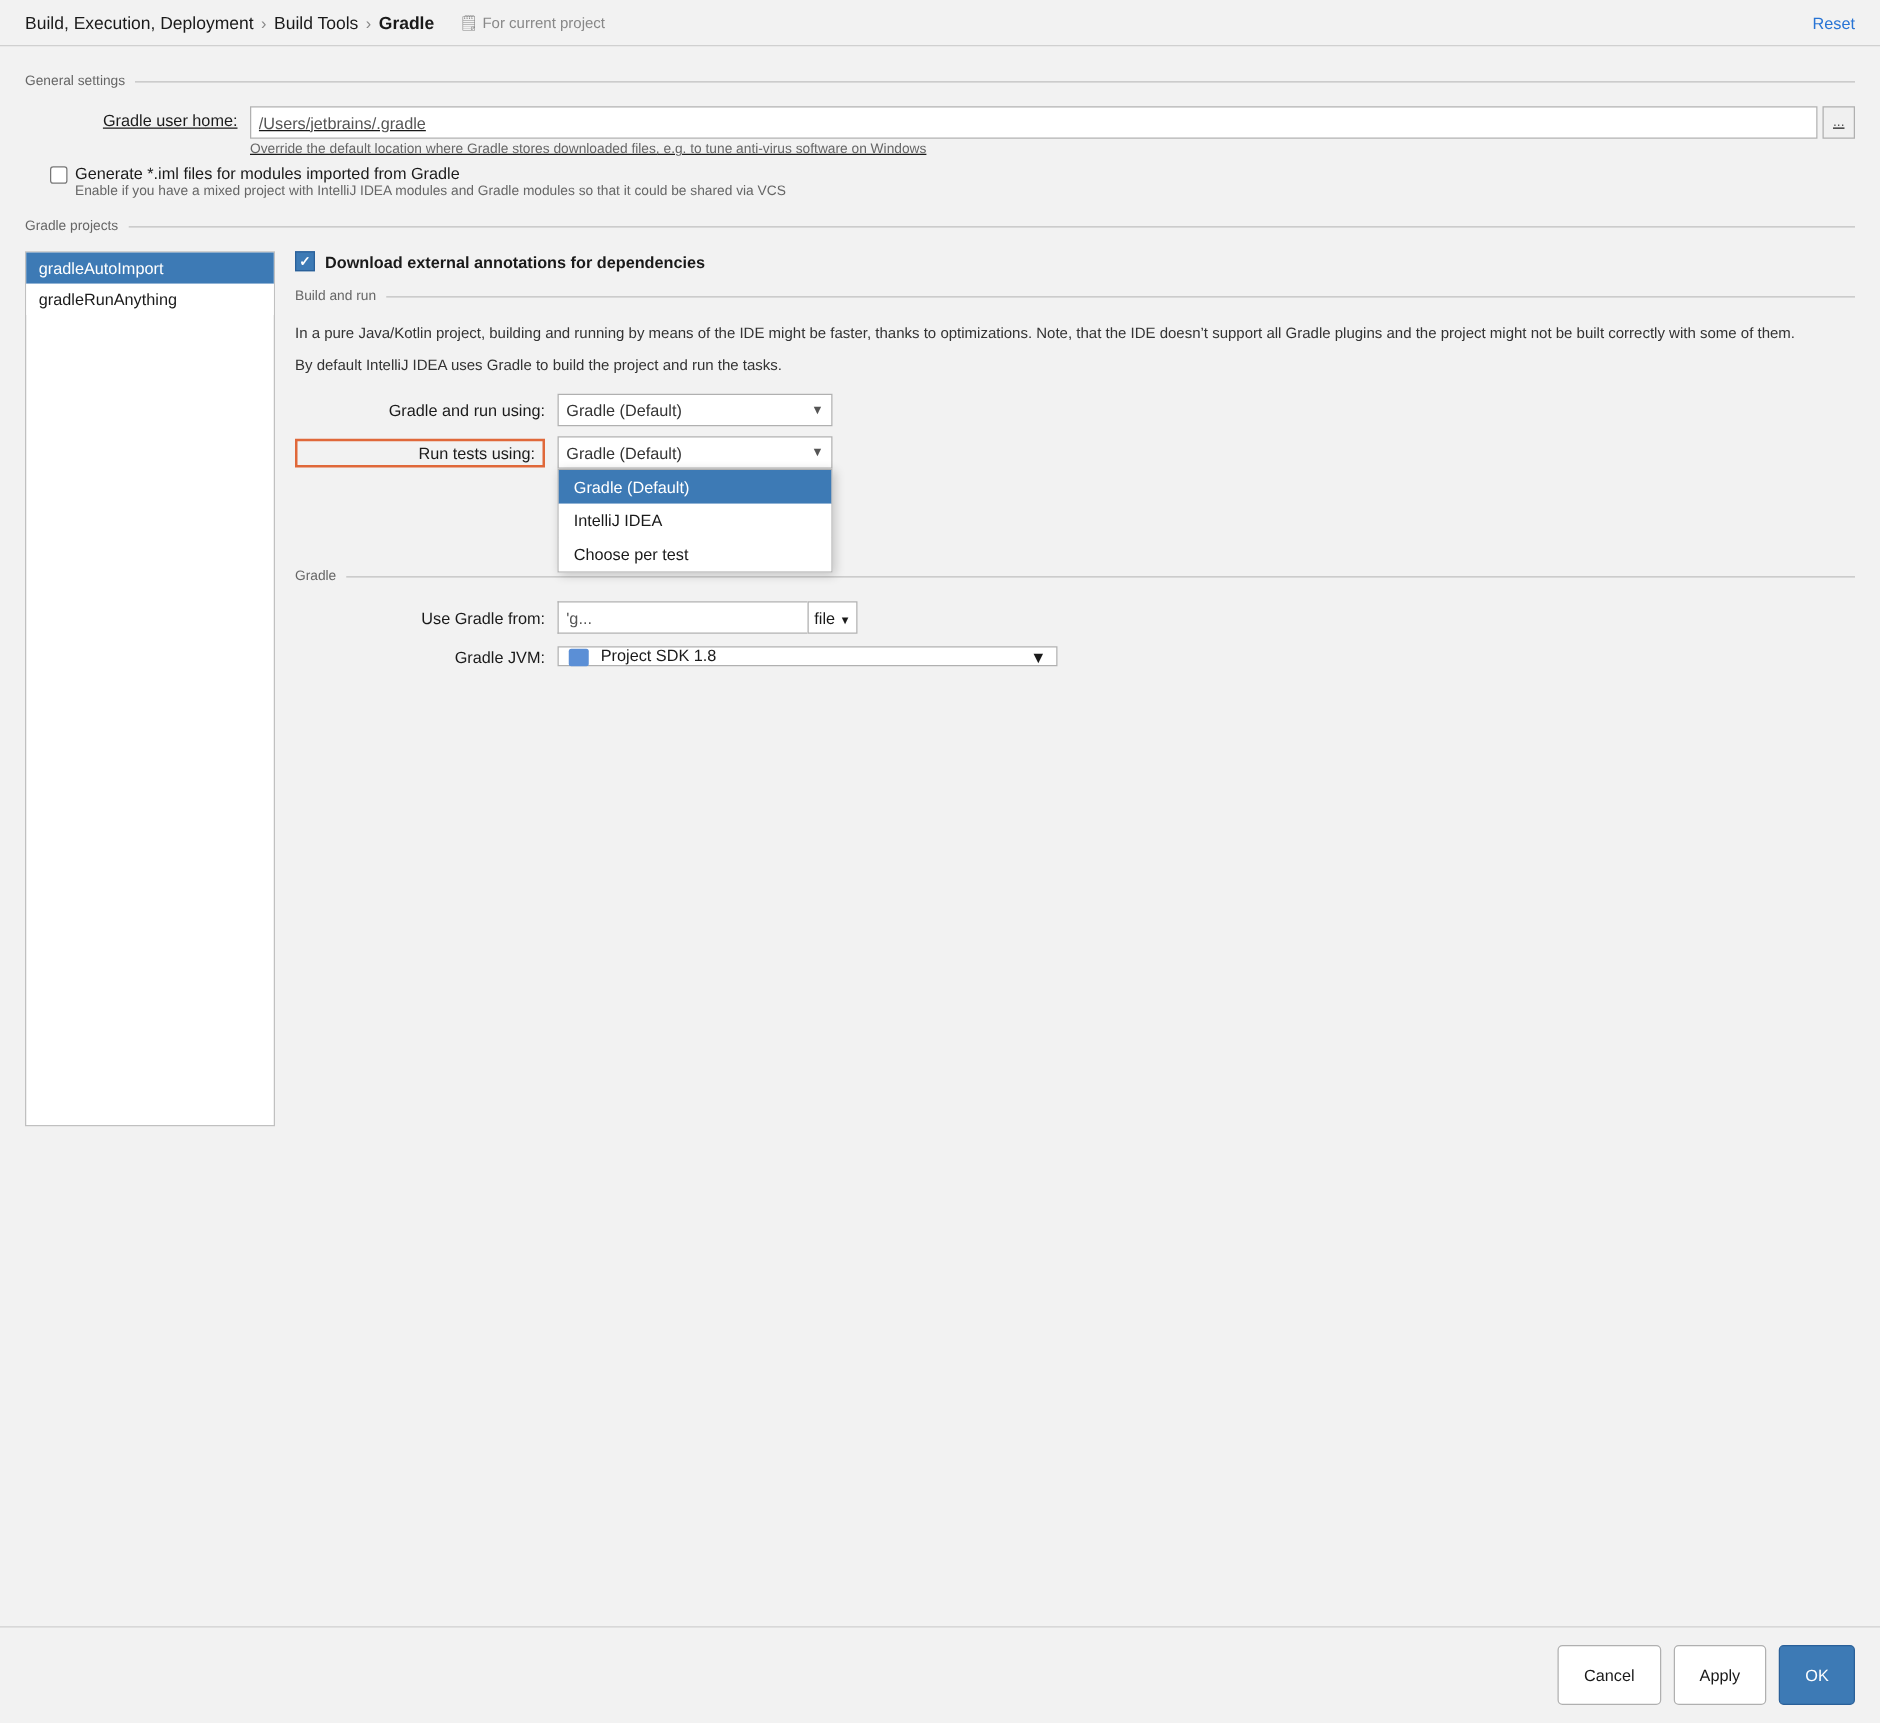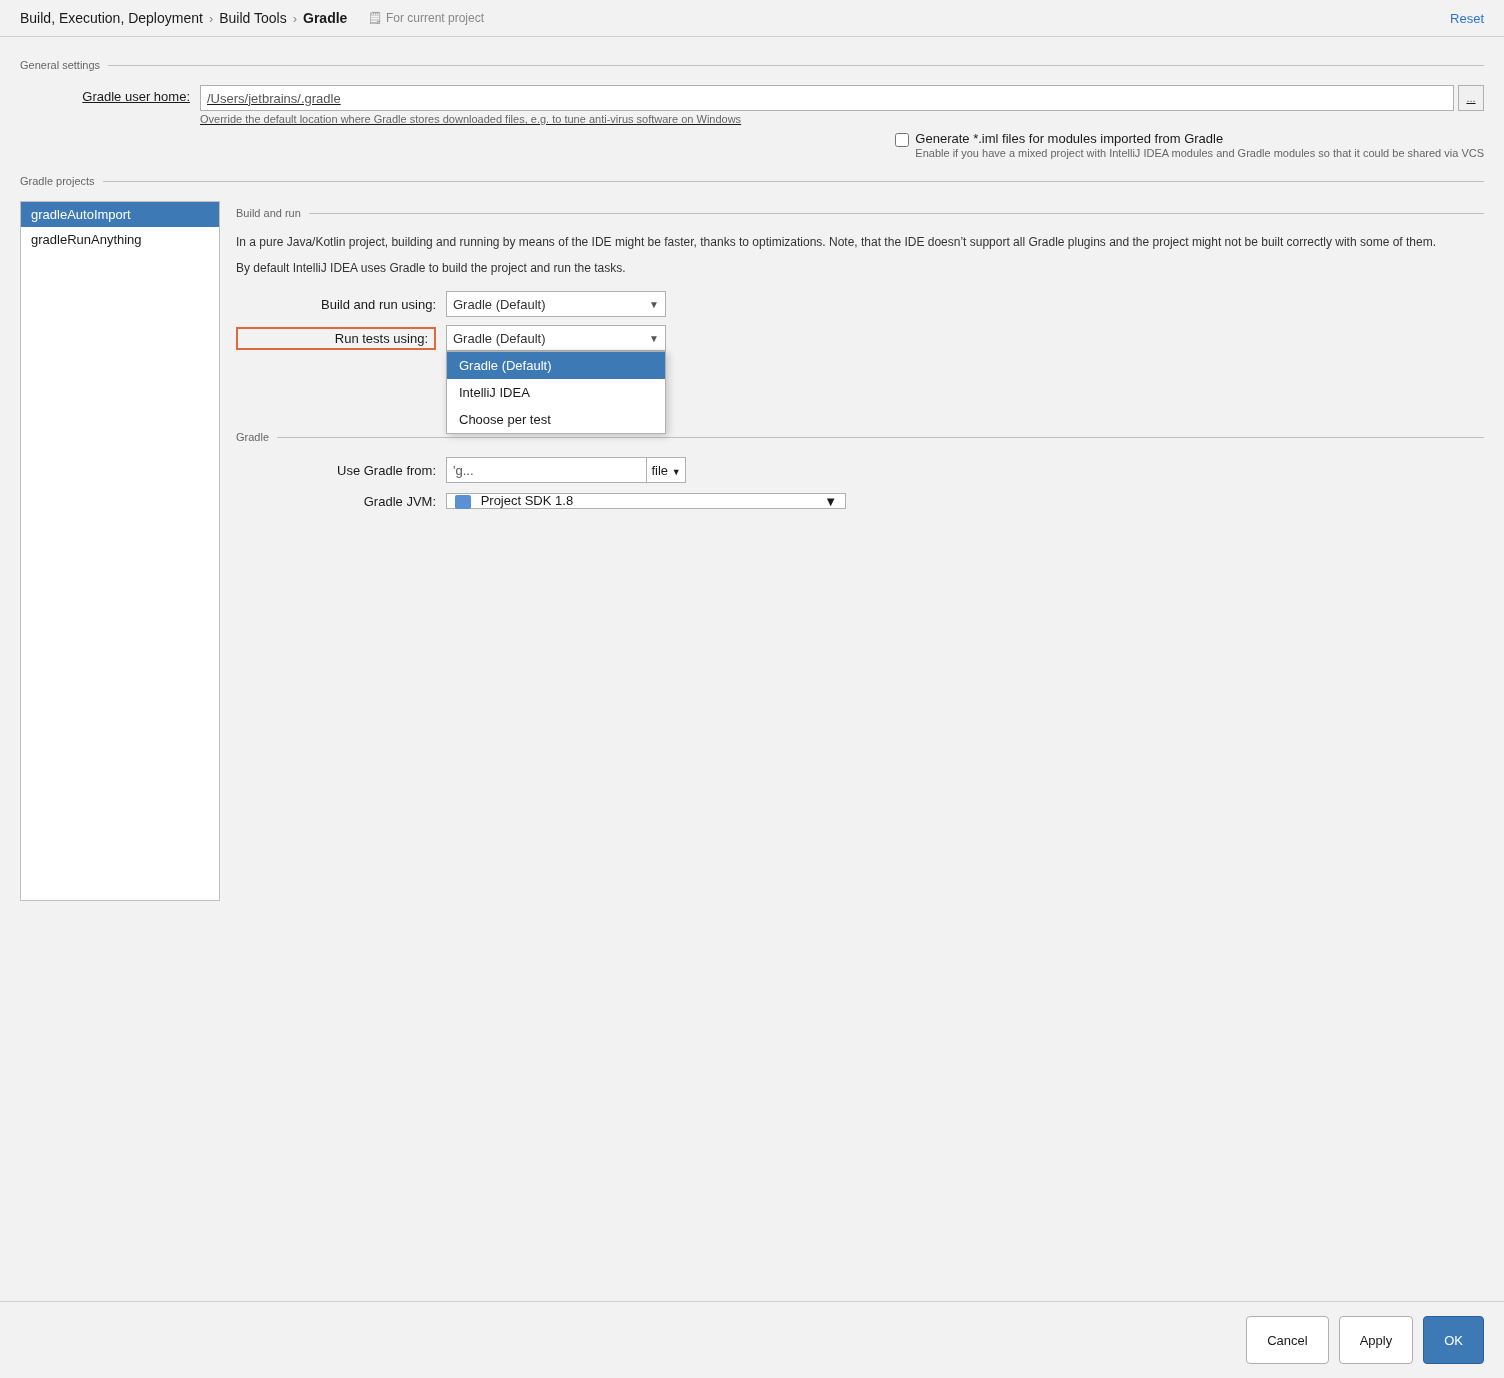--- a/index.html
+++ b/index.html
@@ -131,21 +131,20 @@
       margin-top: 2px;
     }
 
     
     .checkbox-row {
       display: flex;
       align-items: flex-start;
       margin-bottom: 4px;
       padding-left: 20px;
       gap: 6px;
-      justify-content: flex-end;
     }
     .checkbox-row input[type="checkbox"] {
       margin-top: 2px;
       width: 14px;
       height: 14px;
     }
     .checkbox-label-area {
       display: flex;
       flex-direction: column;
     }
@@ -484,32 +483,36 @@
         <div class="project-item selected">
           <span>gradleAutoImport</span>
         </div>
         <div class="project-item normal">
           <span>gradleRunAnything</span>
         </div>
       </div>
 
       <div class="right-panel">
 
+        <div class="annotation-checkbox-row">
+          <div class="blue-checkbox"></div>
+          <span class="annotation-label">Download external annotations for dependencies</span>
+        </div>
 
         <div class="build-run-section">
           <div class="section-header">
             <span class="section-title">Build and run</span>
             <div class="section-line"></div>
           </div>
 
           <div class="build-run-desc">In a pure Java/Kotlin project, building and running by means of the IDE might be faster, thanks to optimizations. Note, that the IDE doesn’t support all Gradle plugins and the project might not be built correctly with some of them.</div>
           <div class="build-run-desc">By default IntelliJ IDEA uses Gradle to build the project and run the tasks.</div>
 
           <div class="select-row" style="margin-top: 14px;">
-            <div class="select-row-label">Build and run using:</div>
+            <div class="select-row-label">Gradle and run using:</div>
             <div class="select-dropdown">
               <span class="select-dropdown-text">Gradle (Default)</span>
               <span class="select-dropdown-arrow">▼</span>
             </div>
           </div>
 
           <div class="run-tests-row">
             <div class="run-tests-label-box">
               <span>Run tests using:</span>
             </div>

